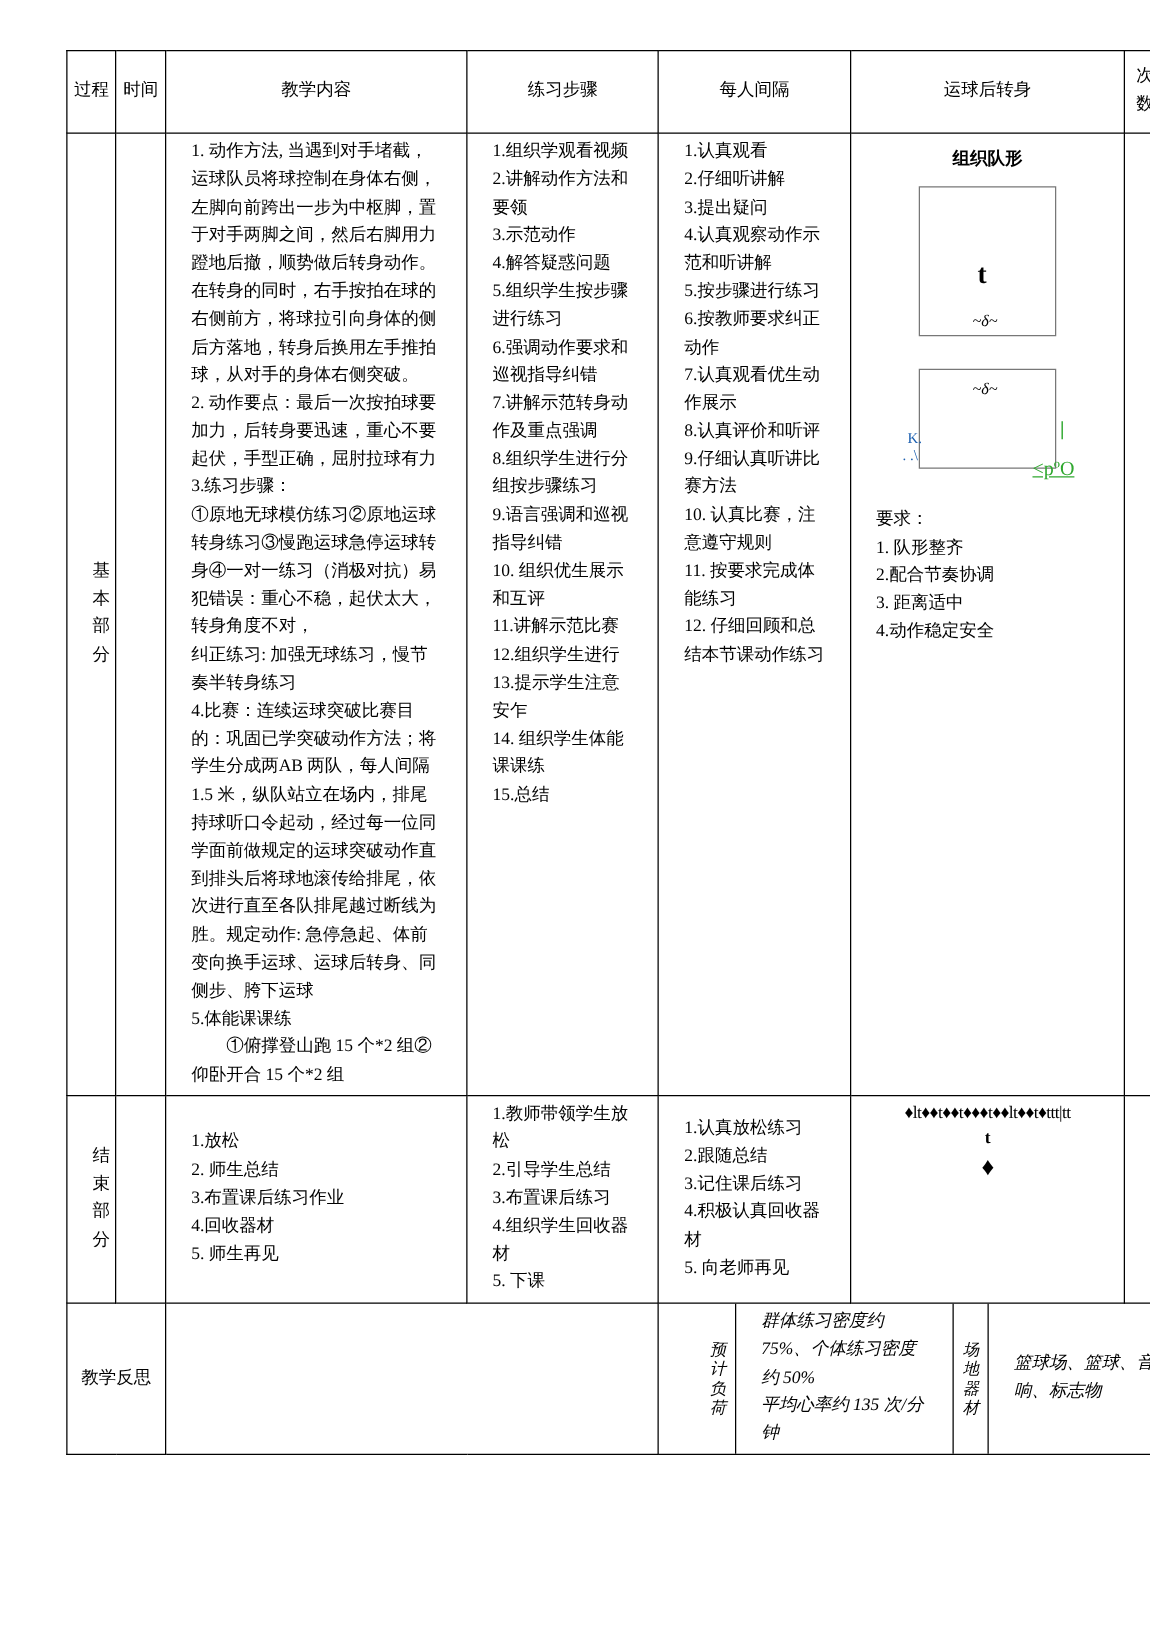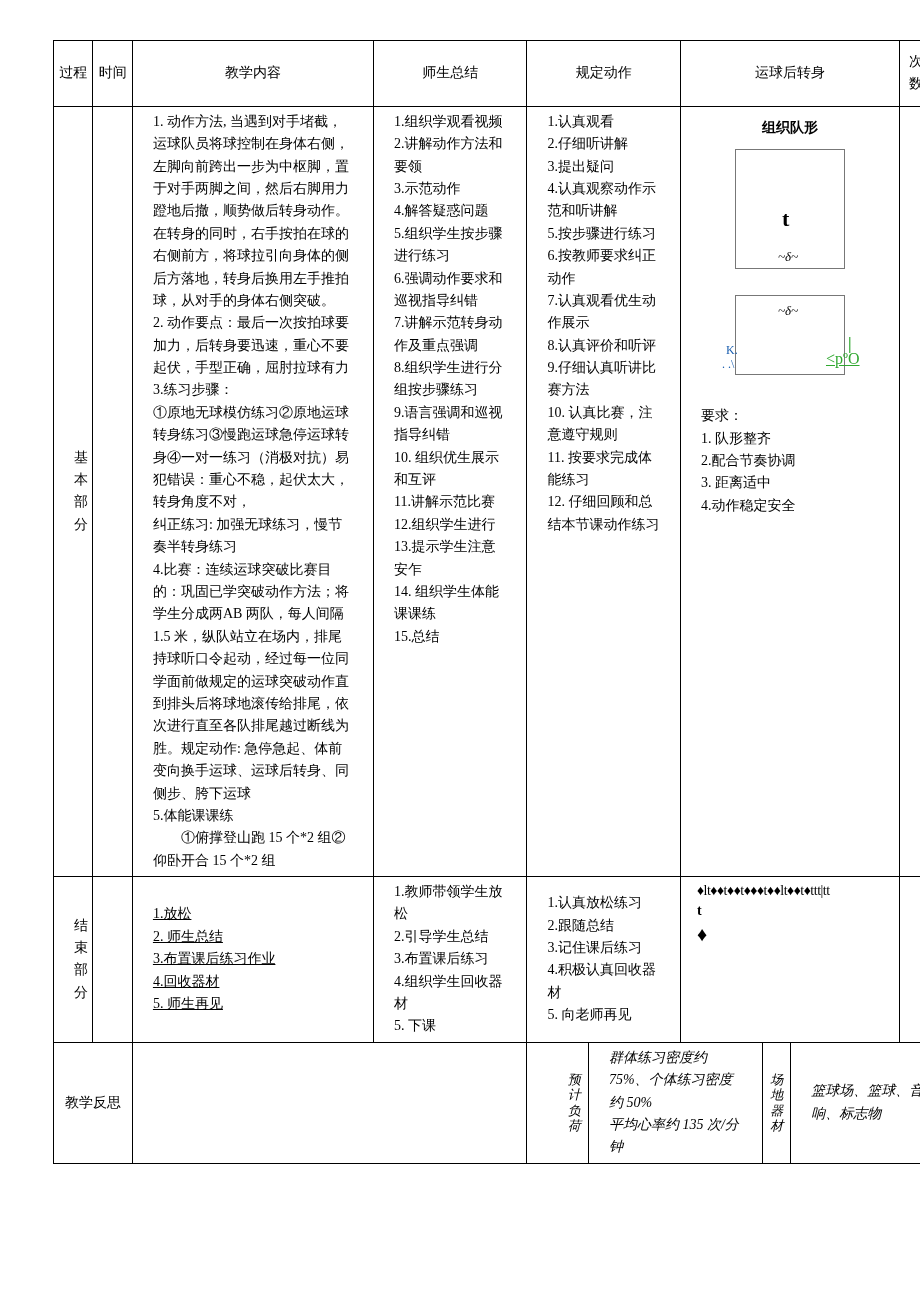--- a/index.html
+++ b/index.html
@@ -100,21 +100,21 @@
     }
     .mark-poo {
       position: absolute;
       color: #2fa82f;
       font-size: 16px;
     }
     .req-block {
       margin-top: 10px;
       white-space: pre-wrap;
     }
-    .end-diagram { text-align: left; font-size: 14px; line-height: 1.4; padding: 4px 16px; }
+    .end-diagram { text-align: center; font-size: 14px; line-height: 1.4; padding: 4px 16px; }
     .diamond-row { font-family: serif; letter-spacing: -0.5px; }
     .reflect-label {
       text-align: center;
       vertical-align: middle;
       padding: 30px 2px;
     }
     .footer-split td { vertical-align: middle; }
     .footer-vert {
       text-align: center;
       vertical-align: middle;
@@ -134,22 +134,22 @@
     <col class="col-teacher">
     <col class="col-student">
     <col class="col-org">
     <col class="col-count">
   </colgroup>
   <tbody>
       <tr class="header-row">
     <th>过程</th>
     <th>时间</th>
     <th>教学内容</th>
-    <th>师生总结</th>
-    <th>规定动作</th>
+    <th>练习步骤</th>
+    <th>每人间隔</th>
     <th>运球后转身</th>
     <th>次数</th>
   </tr>
 
   <tr>
     <td class="vlabel-wrap">
       <span>基 本部分</span>
     </td>
     <td></td>
     <td class="cell">1. 动作方法, 当遇到对手堵截，运球队员将球控制在身体右侧，左脚向前跨出一步为中枢脚，置于对手两脚之间，然后右脚用力蹬地后撤，顺势做后转身动作。在转身的同时，右手按拍在球的右侧前方，将球拉引向身体的侧后方落地，转身后换用左手推拍球，从对手的身体右侧突破。
@@ -192,37 +192,37 @@
         <div class="diagram-box1"></div>
         <span class="mark-t" style="left:62px; top:52px;">t</span>
         <span class="mark-delta" style="left:58px; top:98px;">~δ~</span>
       </div>
       <div class="diagram-box2-wrap">
         <div class="diagram-box2"></div>
         <span class="mark-delta" style="left:58px; top:6px;">~δ~</span>
         <span class="mark-k" style="left:6px; top:46px;">K.</span>
         <span class="mark-k" style="left:2px; top:60px;">. .\</span>
         <span class="mark-green" style="left:128px; top:36px;">|</span>
-        <span class="mark-poo" style="left:106px; top:51px;text-decoration:underline;">&lt;pºO</span>
+        <span class="mark-poo" style="left:106px; top:68px;text-decoration:underline;">&lt;pºO</span>
       </div>
       <div class="req-block"><span>要求：</span>
 <span>1. 队形整齐
 2.配合节奏协调
 3. 距离适中
 4.动作稳定安全</span></div>
     </td>
     <td></td>
   </tr>
 
   <tr>
     <td class="vlabel-wrap">
       <span>结 束部分</span>
     </td>
     <td></td>
-    <td class="cell" style="vertical-align:middle;text-decoration:underline;">1.放松
+    <td class="cell" style="vertical-align:middle;">1.放松
 2. 师生总结
 3.布置课后练习作业
 4.回收器材
 5. 师生再见</td>
     <td class="cell" style="vertical-align:middle;">1.教师带领学生放松
 2.引导学生总结
 3.布置课后练习
 4.组织学生回收器材
 5. 下课</td>
     <td class="cell" style="vertical-align:middle;">1.认真放松练习

